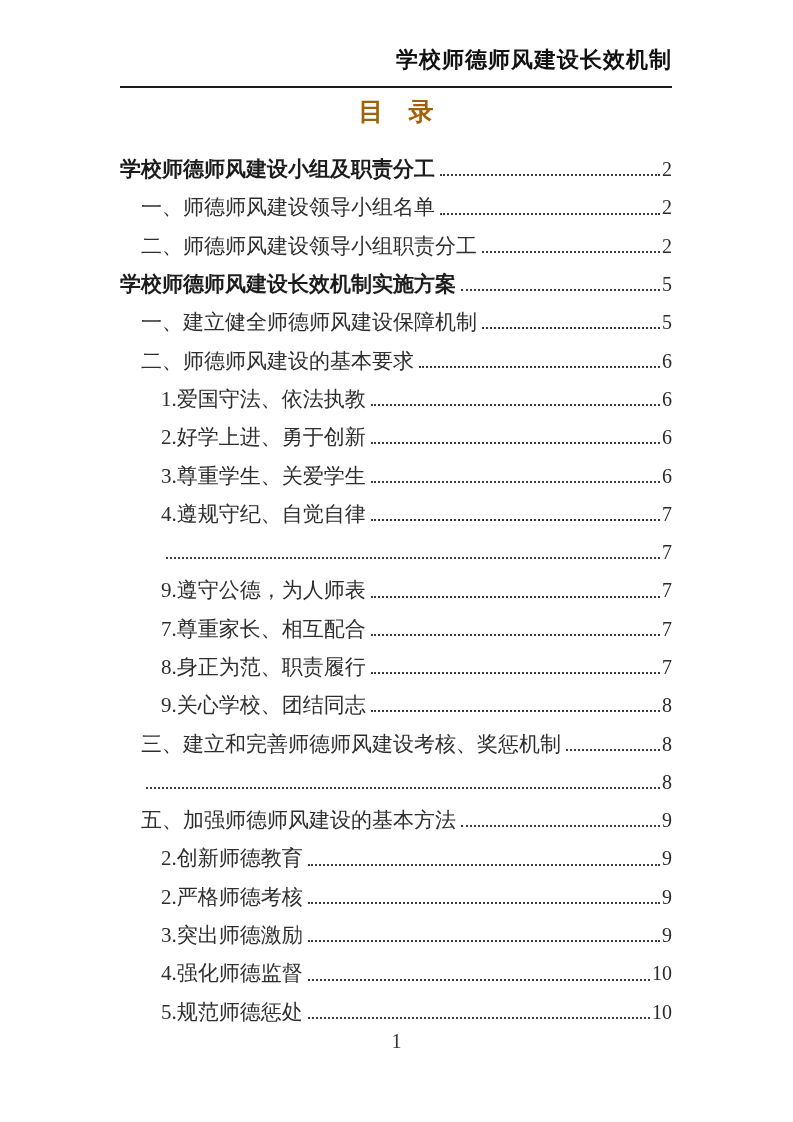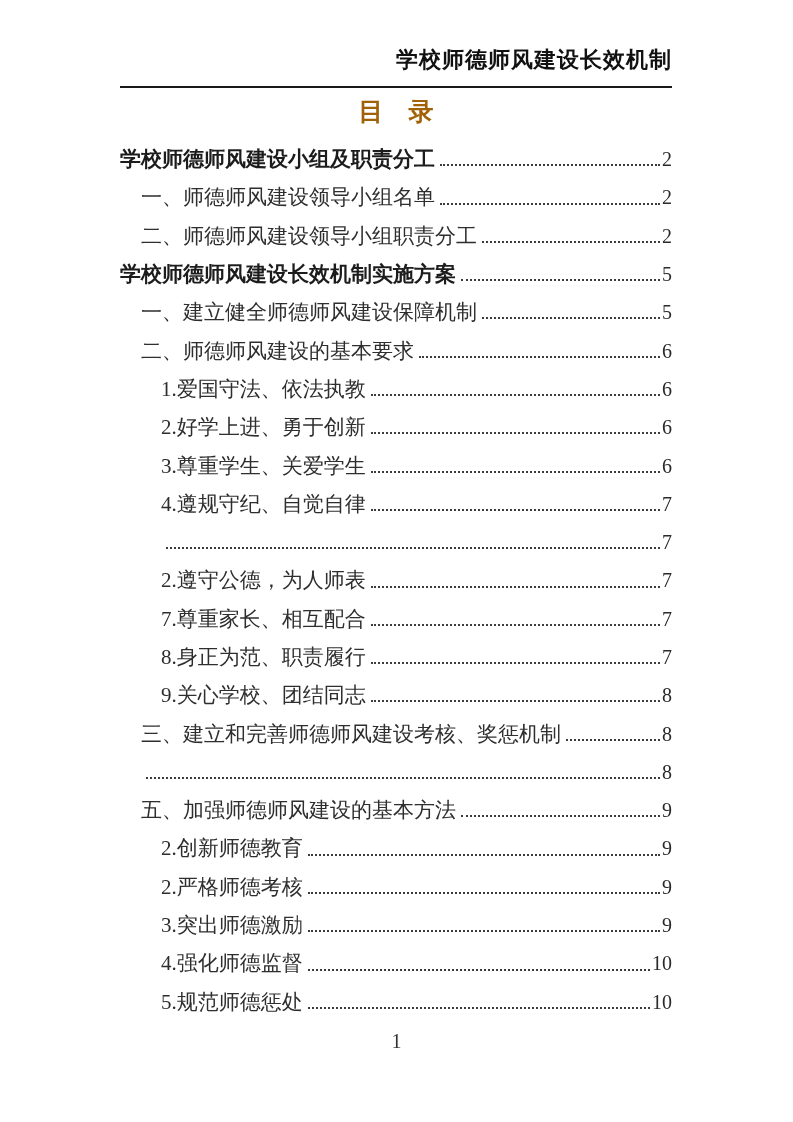--- a/index.html
+++ b/index.html
@@ -34,21 +34,21 @@
   }
   .toc-title {
     margin: 8px 0 0 0;
     text-align: center;
     font-size: 25px;
     font-weight: 700;
     line-height: 32px;
     color: #a16207;
   }
   .toc {
-    margin-top: 12px;
+    margin-top: 22px;
     display: flex;
     flex-direction: column;
   }
   .toc-row {
     height: 38.3px;
     display: flex;
     align-items: center;
     font-size: 21px;
     line-height: 24px;
     cursor: pointer;
@@ -157,21 +157,21 @@
       <div class="toc-row level-3">
         <span class="toc-label">4.遵规守纪、自觉自律</span>
         <span class="toc-leader"></span>
         <span class="toc-page">7</span>
       </div>
       <div class="toc-row level-3">
         <span class="toc-leader"></span>
         <span class="toc-page">7</span>
       </div>
       <div class="toc-row level-3">
-        <span class="toc-label">2.遵守公德，为人师表</span>
+        <span class="toc-label">9.遵守公德，为人师表</span>
         <span class="toc-leader"></span>
         <span class="toc-page">7</span>
       </div>
       <div class="toc-row level-3">
         <span class="toc-label">7.尊重家长、相互配合</span>
         <span class="toc-leader"></span>
         <span class="toc-page">7</span>
       </div>
       <div class="toc-row level-3">
         <span class="toc-label">8.身正为范、职责履行</span>

